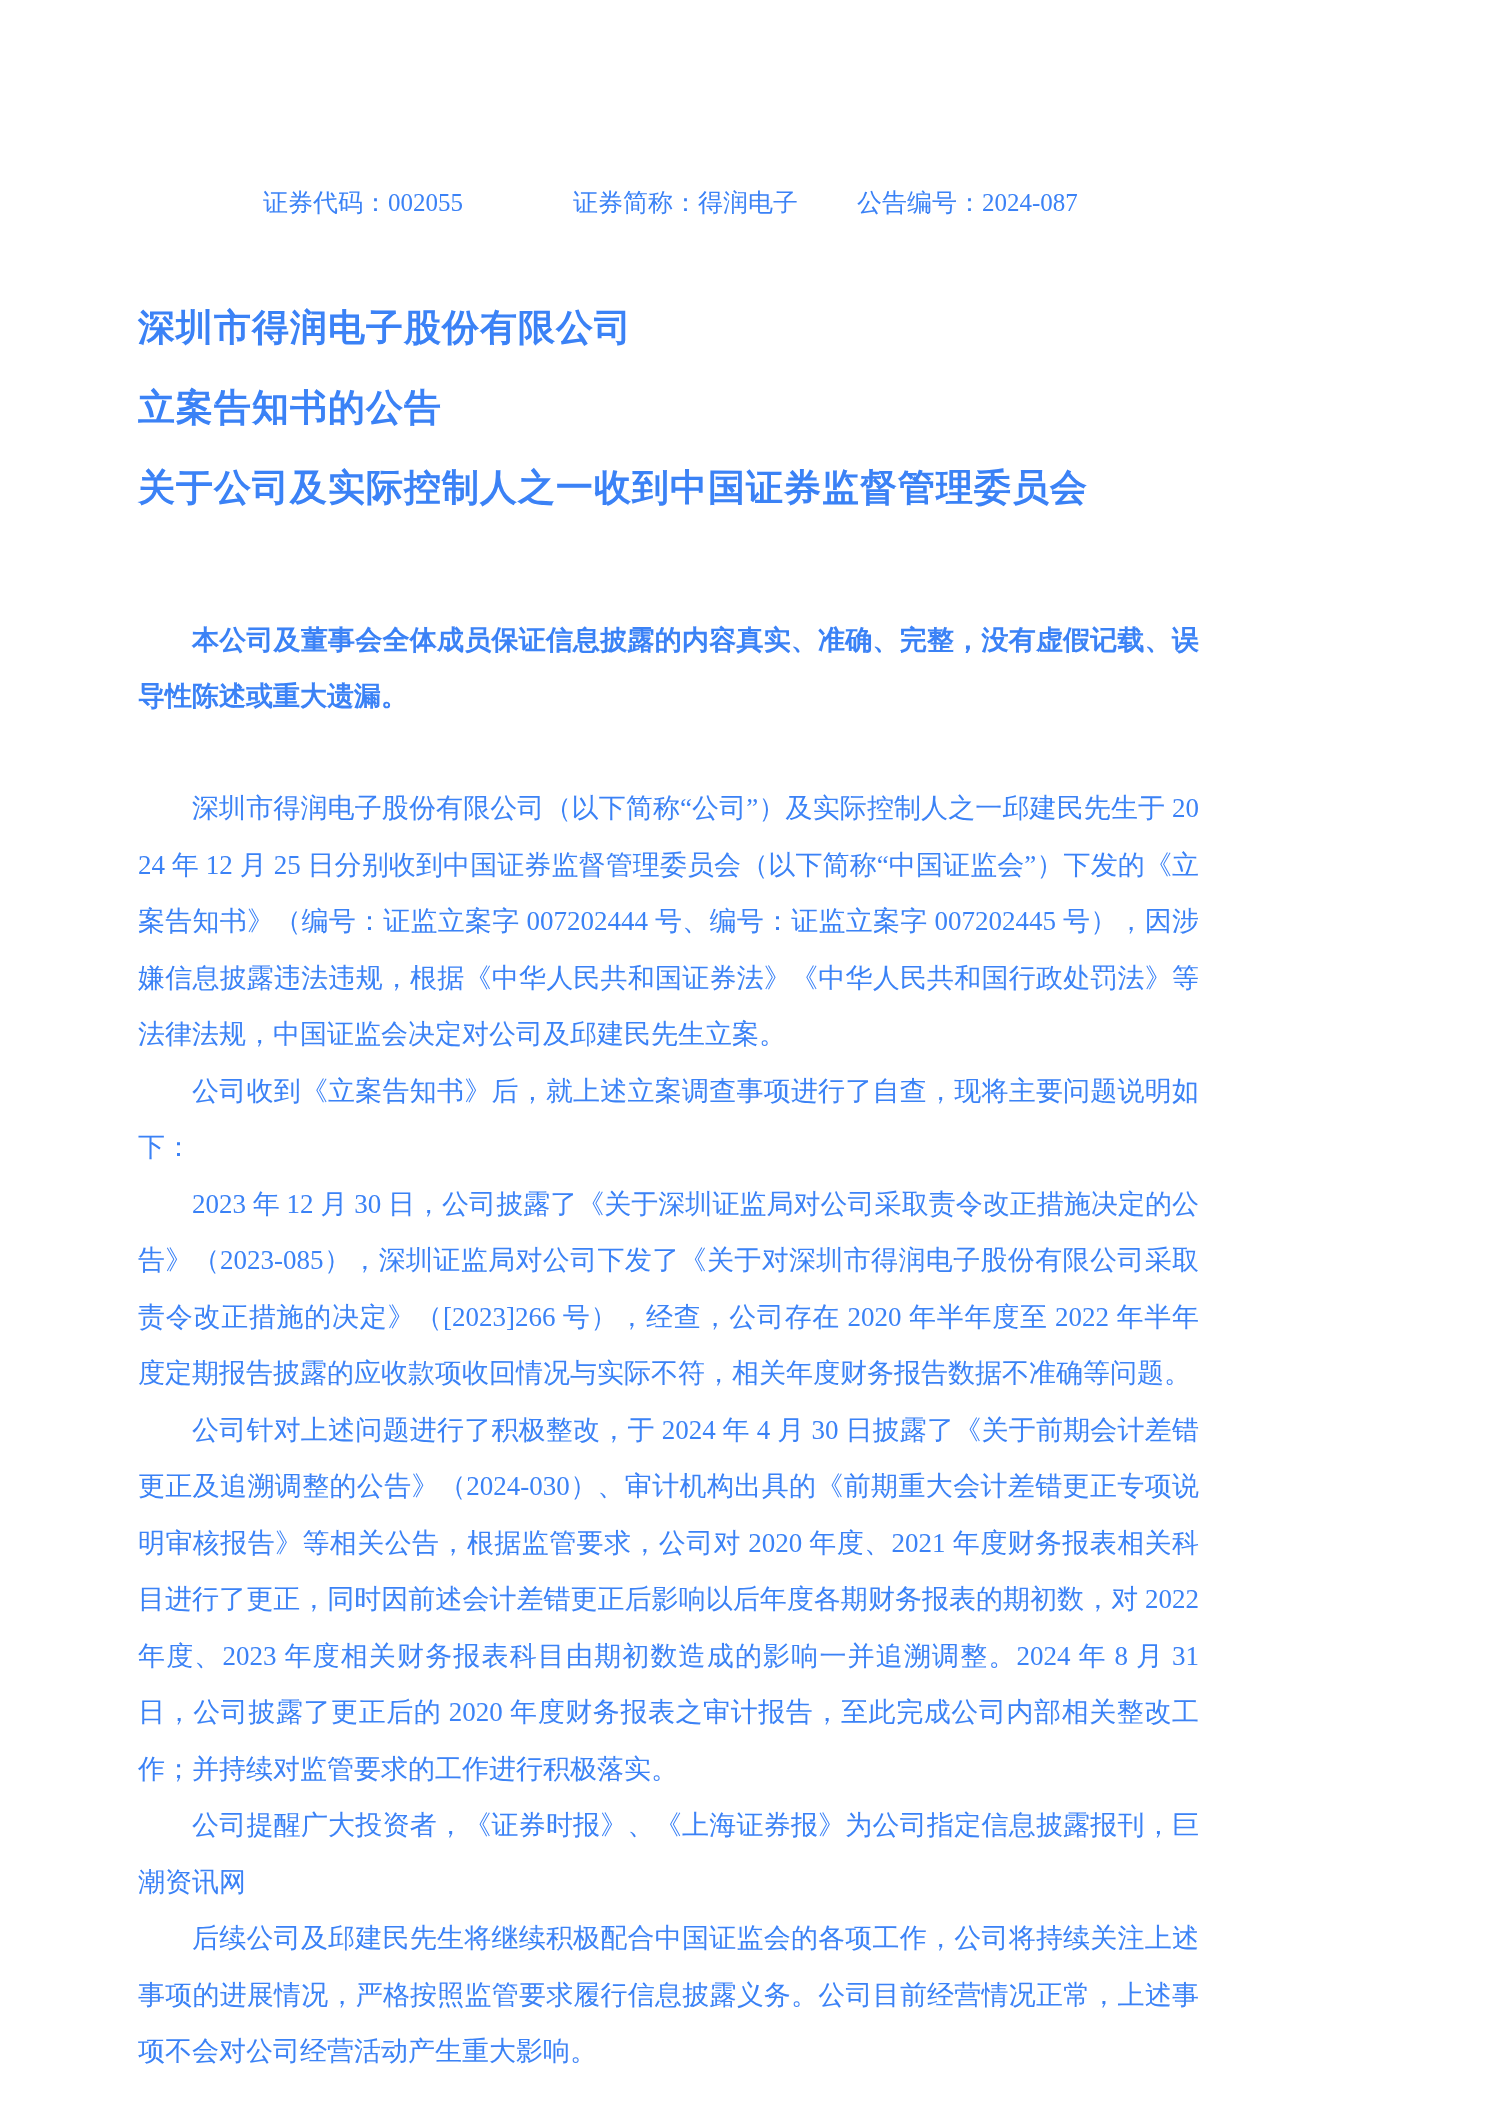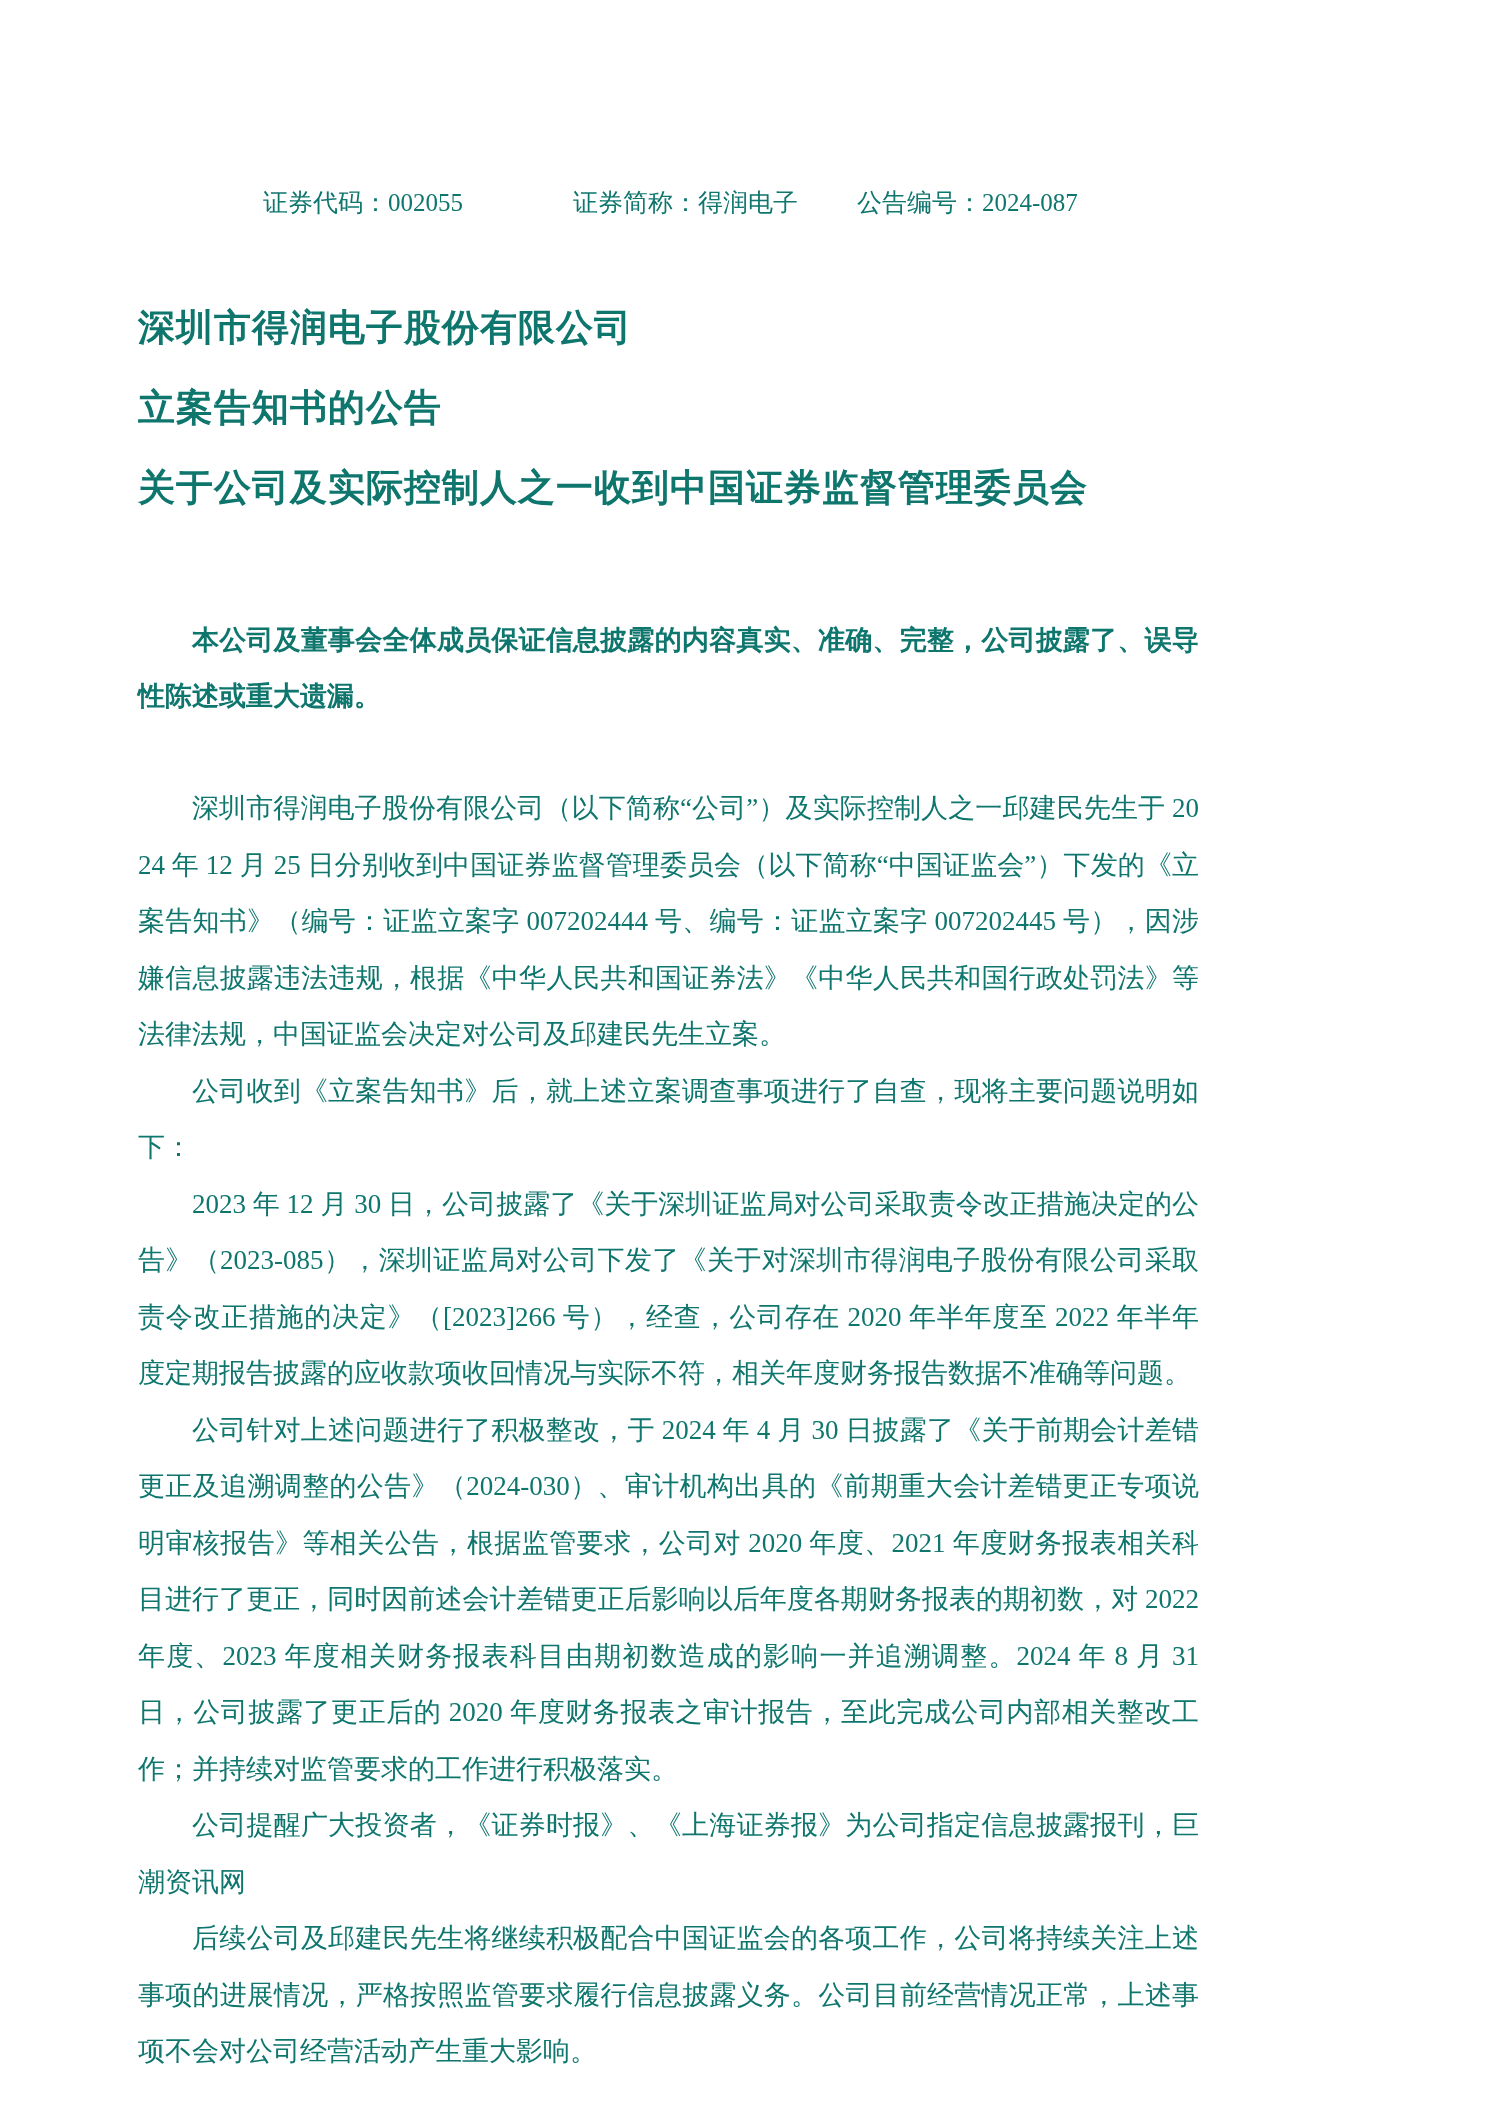--- a/index.html
+++ b/index.html
@@ -5,21 +5,21 @@
   html, body {
     margin: 0;
     padding: 0;
     background: #ffffff;
   }
   .page {
     position: relative;
     width: 1336px;
     height: 2105px;
     background: #ffffff;
-    color: #0f766e;
+    color: #3b82f6;
     font-family: "Liberation Serif", "DejaVu Serif", serif;
     box-sizing: border-box;
     padding: 186px 137px 0 138px;
     overflow: hidden;
   }
   
   .header-row {
     display: flex;
     align-items: baseline;
     font-size: 25px;
@@ -73,21 +73,21 @@
     <span class="header-item-2">证券简称：得润电子</span>
     <span class="header-item-3">公告编号：2024-087</span>
   </div>
 
   <div class="title-block">
     <div>深圳市得润电子股份有限公司</div>
     <div>立案告知书的公告</div>
     <div>关于公司及实际控制人之一收到中国证券监督管理委员会</div>
   </div>
 
-  <div class="statement">本公司及董事会全体成员保证信息披露的内容真实、准确、完整，公司披露了、误导性陈述或重大遗漏。</div>
+  <div class="statement">本公司及董事会全体成员保证信息披露的内容真实、准确、完整，没有虚假记载、误导性陈述或重大遗漏。</div>
 
   <div class="body-block">
     <p>深圳市得润电子股份有限公司（以下简称“公司”）及实际控制人之一邱建民先生于 2024 年 12 月 25 日分别收到中国证券监督管理委员会（以下简称“中国证监会”）下发的《立案告知书》（编号：证监立案字 007202444 号、编号：证监立案字 007202445 号），因涉嫌信息披露违法违规，根据《中华人民共和国证券法》《中华人民共和国行政处罚法》等法律法规，中国证监会决定对公司及邱建民先生立案。</p>
     <p>公司收到《立案告知书》后，就上述立案调查事项进行了自查，现将主要问题说明如下：</p>
     <p>2023 年 12 月 30 日，公司披露了《关于深圳证监局对公司采取责令改正措施决定的公告》（2023-085），深圳证监局对公司下发了《关于对深圳市得润电子股份有限公司采取责令改正措施的决定》（[2023]266 号），经查，公司存在 2020 年半年度至 2022 年半年度定期报告披露的应收款项收回情况与实际不符，相关年度财务报告数据不准确等问题。</p>
     <p>公司针对上述问题进行了积极整改，于 2024 年 4 月 30 日披露了《关于前期会计差错更正及追溯调整的公告》（2024-030）、审计机构出具的《前期重大会计差错更正专项说明审核报告》等相关公告，根据监管要求，公司对 2020 年度、2021 年度财务报表相关科目进行了更正，同时因前述会计差错更正后影响以后年度各期财务报表的期初数，对 2022 年度、2023 年度相关财务报表科目由期初数造成的影响一并追溯调整。2024 年 8 月 31 日，公司披露了更正后的 2020 年度财务报表之审计报告，至此完成公司内部相关整改工作；并持续对监管要求的工作进行积极落实。</p>
     <p>公司提醒广大投资者，《证券时报》、《上海证券报》为公司指定信息披露报刊，巨潮资讯网</p>
     <p>后续公司及邱建民先生将继续积极配合中国证监会的各项工作，公司将持续关注上述事项的进展情况，严格按照监管要求履行信息披露义务。公司目前经营情况正常，上述事项不会对公司经营活动产生重大影响。</p>
   </div>
 

